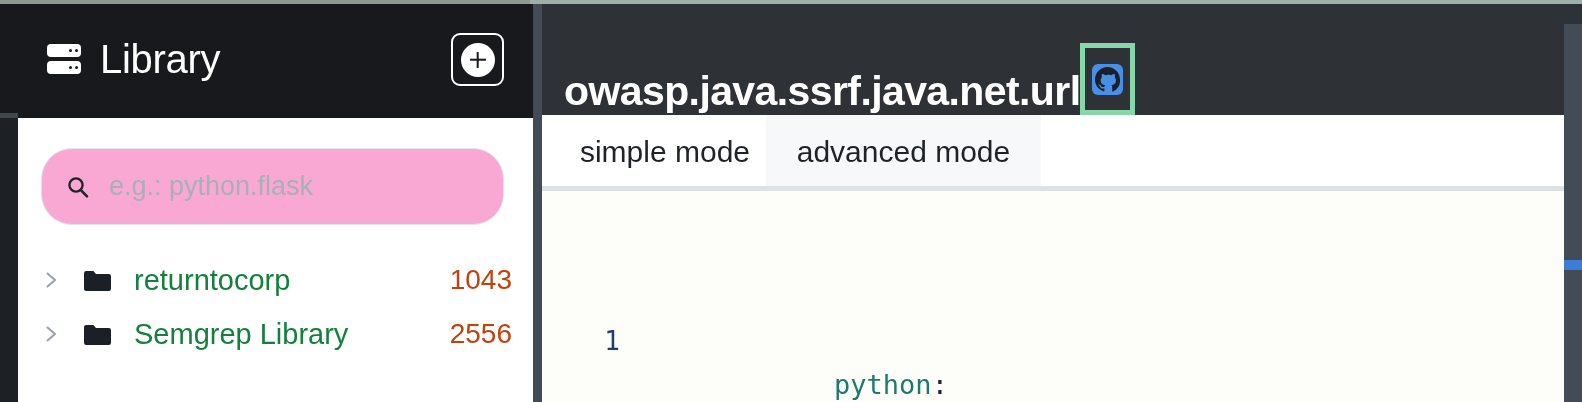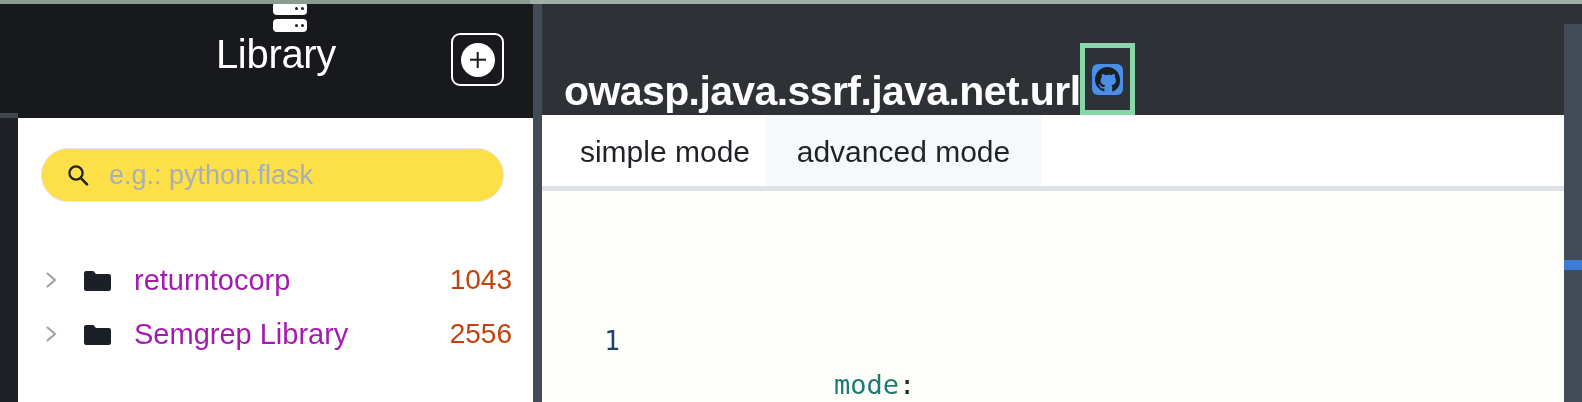--- a/index.html
+++ b/index.html
@@ -43,21 +43,20 @@
     width: 533px; height: 402px;
     background: #ffffff;
   }
   .sidebar-header {
     position: absolute;
     left: 0; top: 0;
     width: 533px; height: 118px;
     background: #17191c;
     display: flex;
     align-items: center;
-    flex-direction: column;
   }
   .sidebar-rail {
     position: absolute;
     left: 0; top: 118px;
     width: 18px; height: 284px;
     background: #1d2024;
   }
   .rail-cap {
     position: absolute;
     left: 0; top: 113px;
@@ -135,24 +134,24 @@
   .add-btn .circle::after {
     top: 50%; left: 9px;
     height: 2.6px; width: 16px;
     transform: translateY(-50%);
   }
 
   
   .search-wrap {
     position: absolute;
     left: 41px; top: 148px;
-    width: 463px; height: 54px;
+    width: 463px; height: 77px;
     border: 1px solid #e2e5e9;
     border-radius: 31px;
-    background: #fde047;
+    background: #f9a8d4;
     box-sizing: border-box;
     display: flex;
     align-items: center;
   }
   .search-icon {
     margin-left: 24px;
     width: 24px; height: 24px;
     flex: none;
     display: block;
   }
@@ -188,21 +187,21 @@
   }
   .folder-icon {
     margin-left: 22px;
     width: 29px; height: 23px;
     flex: none;
     display: block;
   }
   .tree-label {
     margin-left: 22px;
     font-size: 29px;
-    color: #a21caf;
+    color: #15803d;
     white-space: nowrap;
   }
   .tree-count {
     margin-left: auto;
     margin-right: 21px;
     font-size: 28px;
     color: #c2410c;
   }
 
   
@@ -443,21 +442,21 @@
       </div>
     </div>
     <div class="tabbar-border"></div>
 
     <div class="editor">
       <div class="code">
 
         <div class="line">
           <span class="ln first">1</span>
           <span class="code-body pad-1">
-            <span class="tok-key">mode</span><span class="tok-punct">:</span>
+            <span class="tok-key">python</span><span class="tok-punct">:</span>
           </span>
         </div>
 
         
 
         
 
         
 
       </div>

